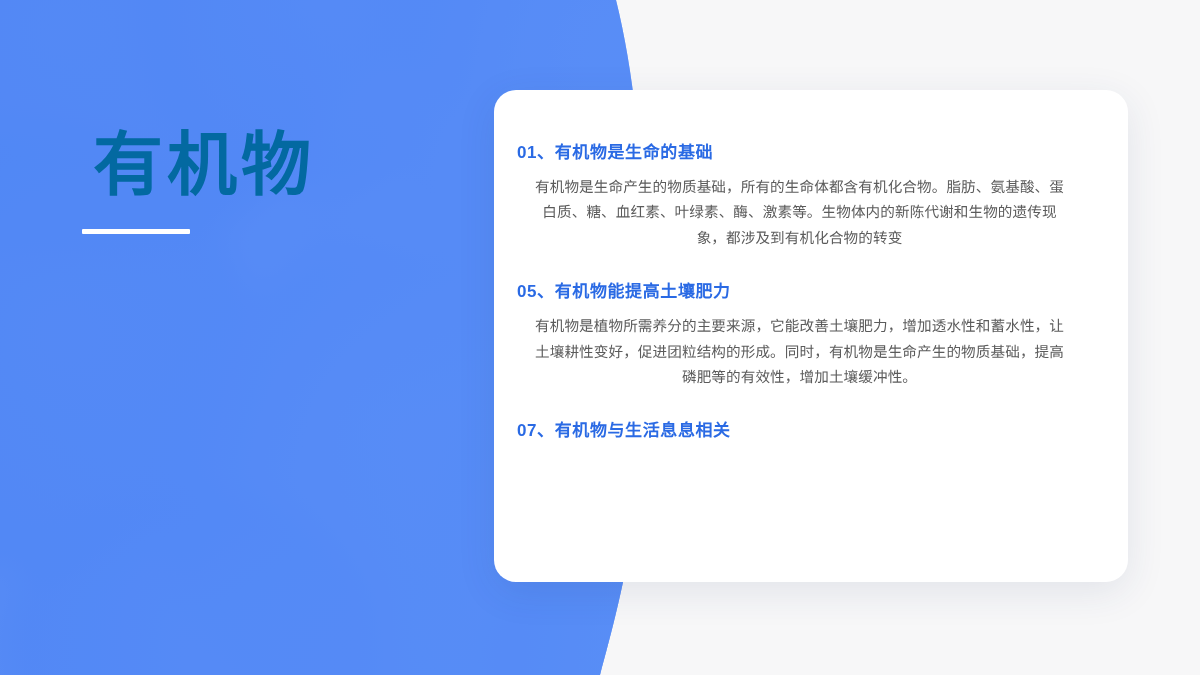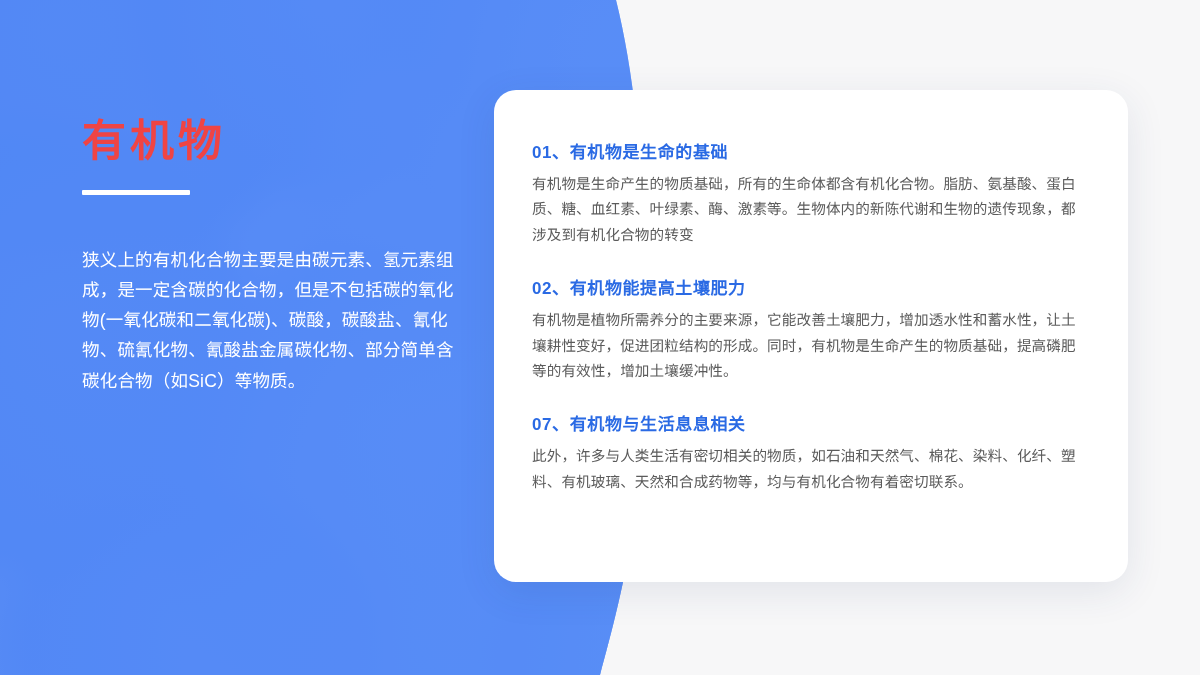--- a/index.html
+++ b/index.html
@@ -74,25 +74,25 @@
 
   
   .left-col {
     position: absolute;
     left: 82px;
     top: 118px;
     width: 380px;
     z-index: 5;
   }
   .slide-title {
-    margin: 0;
-    font-size: 44px;
+    margin: 11px;
+    font-size: 70px;
     line-height: 1.05;
     font-weight: 700;
-    color: #ef4444;
+    color: #0369a1;
     letter-spacing: 4px;
   }
   .title-rule {
     width: 108px;
     height: 5px;
     background: #ffffff;
     margin-top: 26px;
     border-radius: 1px;
   }
   .lead-text {
@@ -109,38 +109,39 @@
     position: absolute;
     left: 494px;
     top: 90px;
     width: 634px;
     height: 492px;
     background: #ffffff;
     border-radius: 22px;
     box-shadow: 0 10px 38px rgba(40, 60, 110, .10);
     z-index: 10;
     box-sizing: border-box;
-    padding: 48px 46px 40px 38px;
+    padding: 48px 46px 40px 23px;
   }
   .section + .section {
     margin-top: 26px;
   }
   .section-title {
     margin: 0 0 9px 0;
     font-size: 17px;
     font-weight: 700;
     color: #2a6ae4;
     letter-spacing: .6px;
   }
   .section-body {
-    margin: 0;
+    margin: 12px;
     font-size: 14.6px;
     line-height: 1.74;
     color: #5b5b5b;
     letter-spacing: .1px;
+    text-align: center;
   }
 </style>
 </head>
 <body>
 
 <div class="slide">
 
   <div class="bg-shape">
     <div class="bg-photo">
       <div class="blob b1"></div>
@@ -153,35 +154,33 @@
       <div class="blob b7"></div>
       <div class="blob b9"></div>
     </div>
     <div class="bg-tint"></div>
     <div class="bg-tint2"></div>
   </div>
 
   <div class="left-col">
     <h1 class="slide-title">有机物</h1>
     <div class="title-rule"></div>
-    <p class="lead-text">狭义上的有机化合物主要是由碳元素、氢元素组成，是一定含碳的化合物，但是不包括碳的氧化物(一氧化碳和二氧化碳)、碳酸，碳酸盐、氰化物、硫氰化物、氰酸盐金属碳化物、部分简单含碳化合物（如SiC）等物质。</p>
   </div>
 
   <div class="card">
 
     <div class="section">
       <h2 class="section-title">01、有机物是生命的基础</h2>
       <p class="section-body">有机物是生命产生的物质基础，所有的生命体都含有机化合物。脂肪、氨基酸、蛋白质、糖、血红素、叶绿素、酶、激素等。生物体内的新陈代谢和生物的遗传现象，都涉及到有机化合物的转变</p>
     </div>
 
     <div class="section">
-      <h2 class="section-title">02、有机物能提高土壤肥力</h2>
+      <h2 class="section-title">05、有机物能提高土壤肥力</h2>
       <p class="section-body">有机物是植物所需养分的主要来源，它能改善土壤肥力，增加透水性和蓄水性，让土壤耕性变好，促进团粒结构的形成。同时，有机物是生命产生的物质基础，提高磷肥等的有效性，增加土壤缓冲性。</p>
     </div>
 
     <div class="section">
       <h2 class="section-title">07、有机物与生活息息相关</h2>
-      <p class="section-body">此外，许多与人类生活有密切相关的物质，如石油和天然气、棉花、染料、化纤、塑料、有机玻璃、天然和合成药物等，均与有机化合物有着密切联系。</p>
     </div>
 
   </div>
 
 </div>
 
 </body></html>

